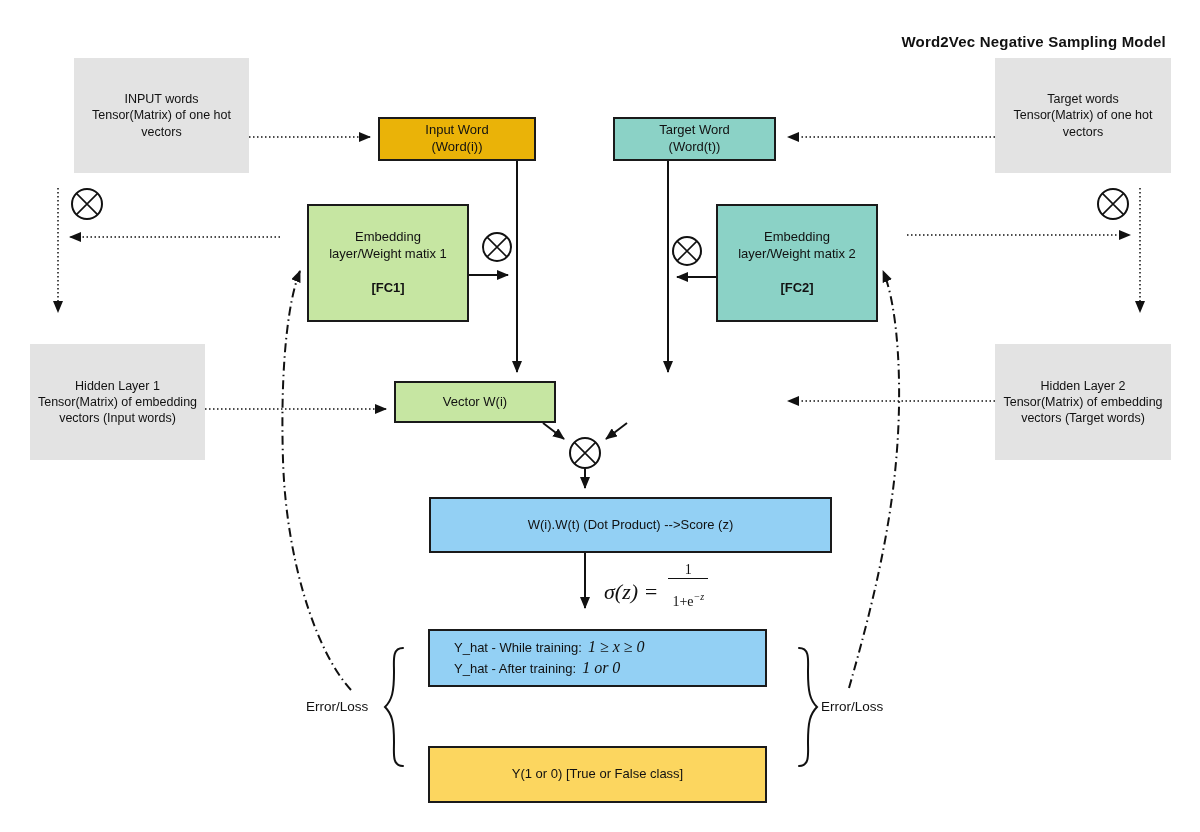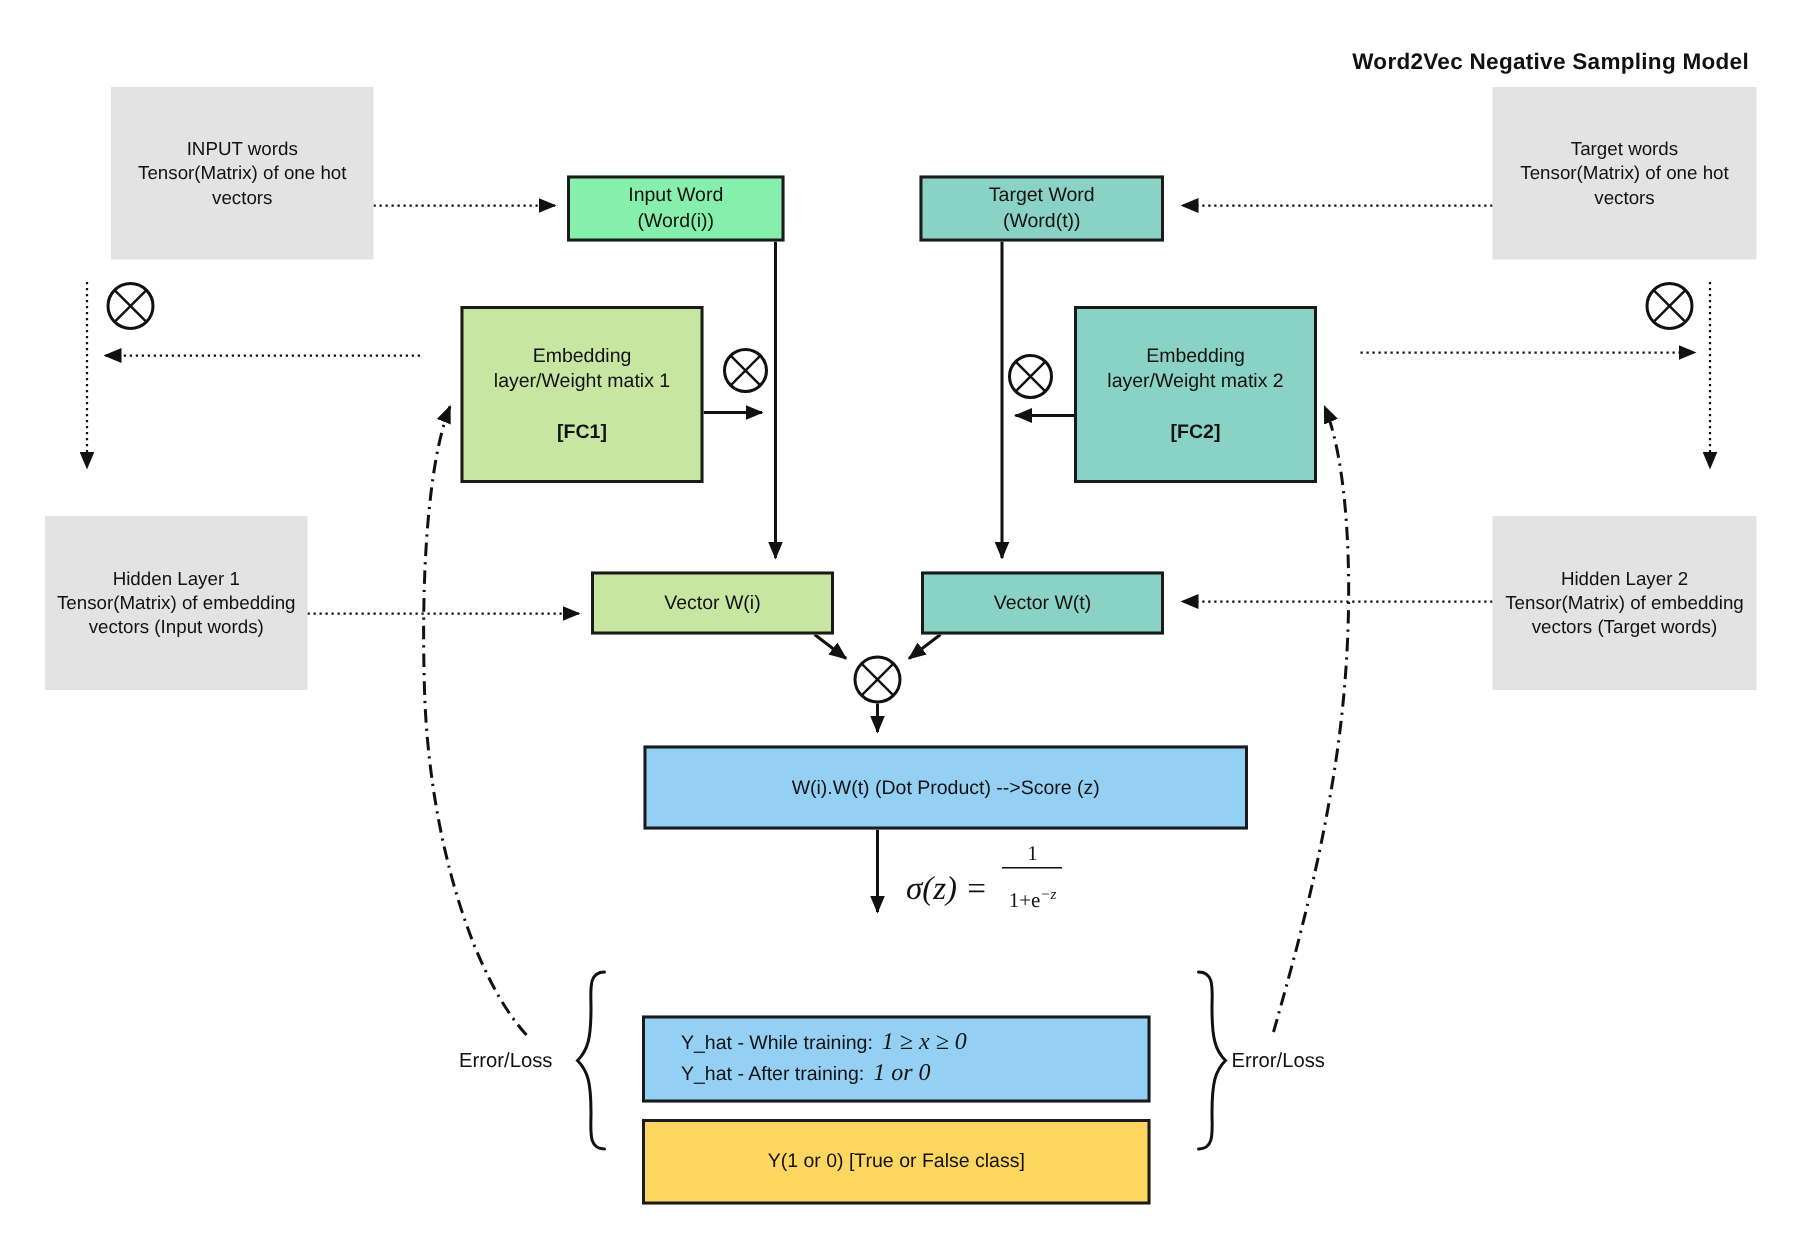--- a/index.html
+++ b/index.html
@@ -6,21 +6,21 @@
   .canvas{position:relative;width:1200px;height:832px;background:#ffffff;overflow:hidden;
           font-family:"Liberation Sans","DejaVu Sans",sans-serif;color:#111;}
   .wires{position:absolute;left:0;top:0;}
   .title{position:absolute;top:33px;left:0;width:1166px;text-align:right;
          font-size:15px;font-weight:bold;letter-spacing:.2px;}
   .node{position:absolute;box-sizing:border-box;display:flex;align-items:center;justify-content:center;
         text-align:center;white-space:pre-line;font-size:13px;line-height:1.3;}
   .bordered{border:2px solid #1a1a1a;}
   .fc-tag{display:block;font-weight:bold;}
   .lbl{display:block;}
-  .yhat{flex-direction:column;align-items:flex-start;justify-content:center;padding-left:24px;white-space:normal;margin-top:48px;}
+  .yhat{flex-direction:column;align-items:flex-start;justify-content:center;padding-left:24px;white-space:normal;}
   .yhat-row{display:flex;align-items:baseline;gap:6px;}
   .ym{font-family:"Liberation Serif","DejaVu Serif",serif;font-style:italic;font-size:16px;}
   .formula{position:absolute;left:604px;top:562px;display:flex;align-items:center;gap:10px;}
   .f-lhs{font-family:"Liberation Serif","DejaVu Serif",serif;font-style:italic;font-size:22px;}
   .frac{display:inline-flex;flex-direction:column;align-items:center;
         font-family:"Liberation Serif","DejaVu Serif",serif;font-size:14px;line-height:1.15;}
   .frac .num{padding:0 4px;}
   .frac .den{border-top:1.5px solid #111;padding:12px 4px;}
   .frac sup{font-size:10px;font-style:italic;}
   .side-label{position:absolute;font-size:13.5px;}
@@ -101,42 +101,41 @@
   <div class="node" style="left: 995px; top: 58px; width: 176px; height: 115px; font-size: 12.5px; background: rgb(227, 227, 227);">Target words
 Tensor(Matrix) of one hot
 vectors</div>
   <div class="node" style="left: 30px; top: 344px; width: 175px; height: 116px; font-size: 12.5px; background: rgb(227, 227, 227);">Hidden Layer 1
 Tensor(Matrix) of embedding
 vectors (Input words)</div>
   <div class="node" style="left: 995px; top: 344px; width: 176px; height: 116px; font-size: 12.5px; background: rgb(227, 227, 227);">Hidden Layer 2
 Tensor(Matrix) of embedding
 vectors (Target words)</div>
 
-  <div class="node bordered" style="left: 378px; top: 117px; width: 145px; height: 44px; background: #86efac;">Input Word
+  <div class="node bordered" style="left: 378px; top: 117px; width: 158px; height: 44px; background: #eab308;">Input Word
 (Word(i))</div>
   <div class="node bordered" style="left: 613px; top: 117px; width: 163px; height: 44px; background: rgb(139, 210, 198);">Target Word
 (Word(t))</div>
 
   <div class="node bordered" style="left: 307px; top: 204px; width: 162px; height: 118px; background: rgb(198, 230, 162);">
     <div>
       <span class="lbl">Embedding
 layer/Weight matix 1</span>
       <span class="fc-tag">[FC1]</span>
     </div>
   </div>
   <div class="node bordered" style="left: 716px; top: 204px; width: 162px; height: 118px; background: rgb(139, 210, 198);">
     <div>
       <span class="lbl">Embedding
 layer/Weight matix 2</span>
       <span class="fc-tag">[FC2]</span>
     </div>
   </div>
 
   <div class="node bordered" style="left: 394px; top: 381px; width: 162px; height: 42px; background: rgb(198, 230, 162);">Vector W(i)</div>
-  <div class="node bordered" style="left: 614px; top: 381px; width: 162px; height: 42px; background: rgb(139, 210, 198);">Vector W(t)</div>
 
   <div class="node bordered" style="left: 429px; top: 497px; width: 403px; height: 56px; background: rgb(147, 208, 244);">W(i).W(t) (Dot Product) --&gt;Score (z)</div>
 
   <div class="formula">
     <span class="f-lhs">σ(z) =</span>
     <span class="frac">
       <span class="num">1</span>
       <span class="den"><span>1+e</span><sup>−z</sup></span>
     </span>
   </div>

